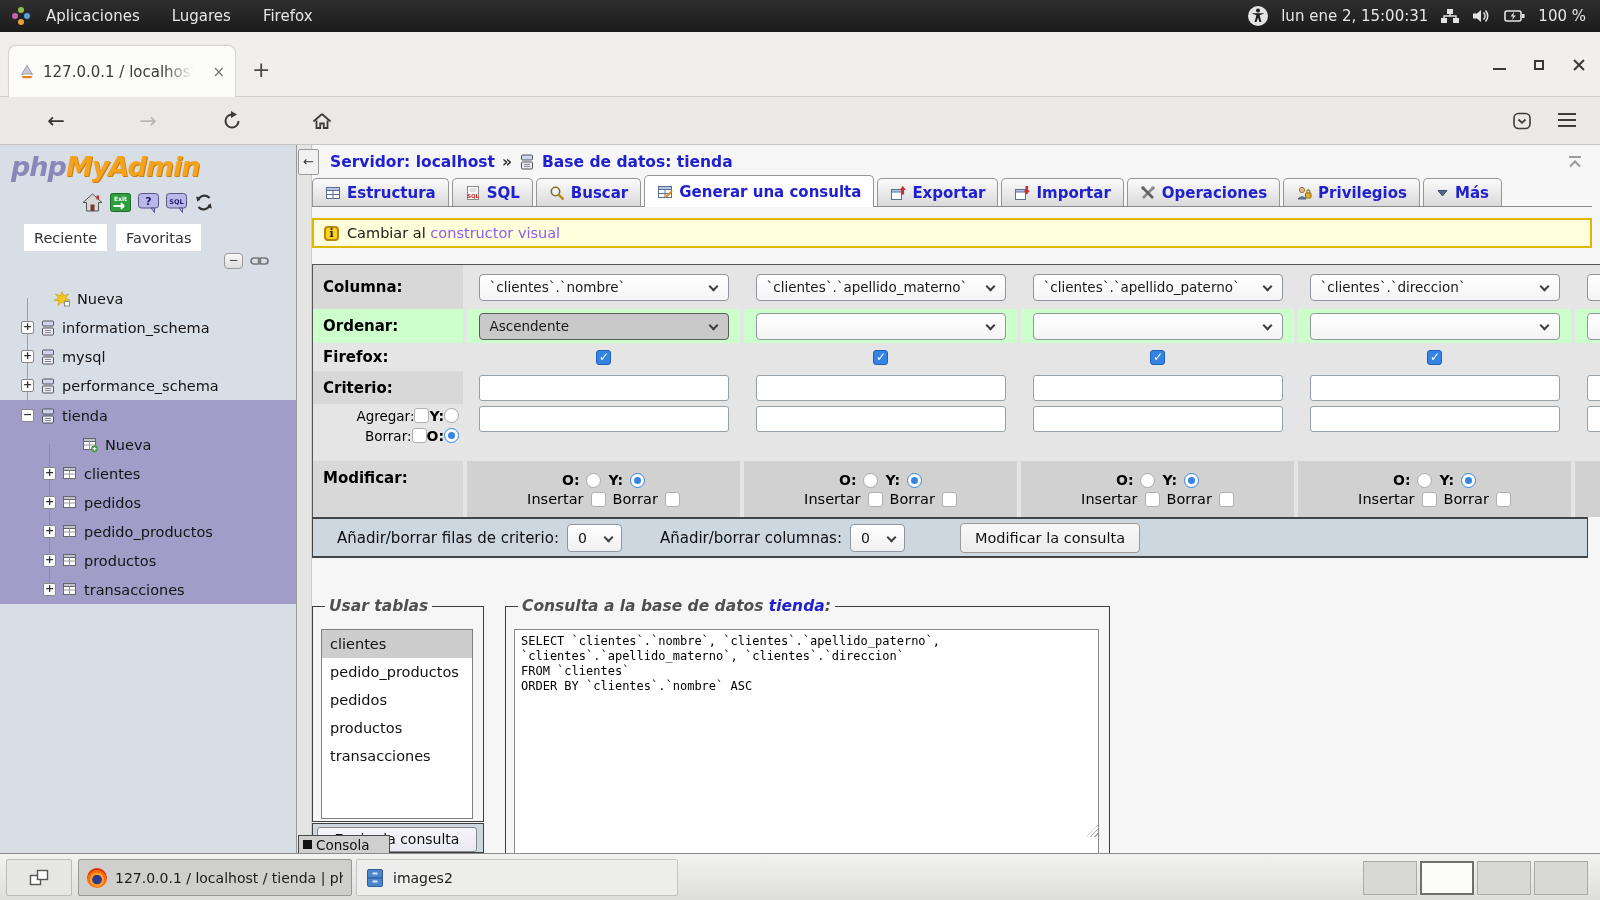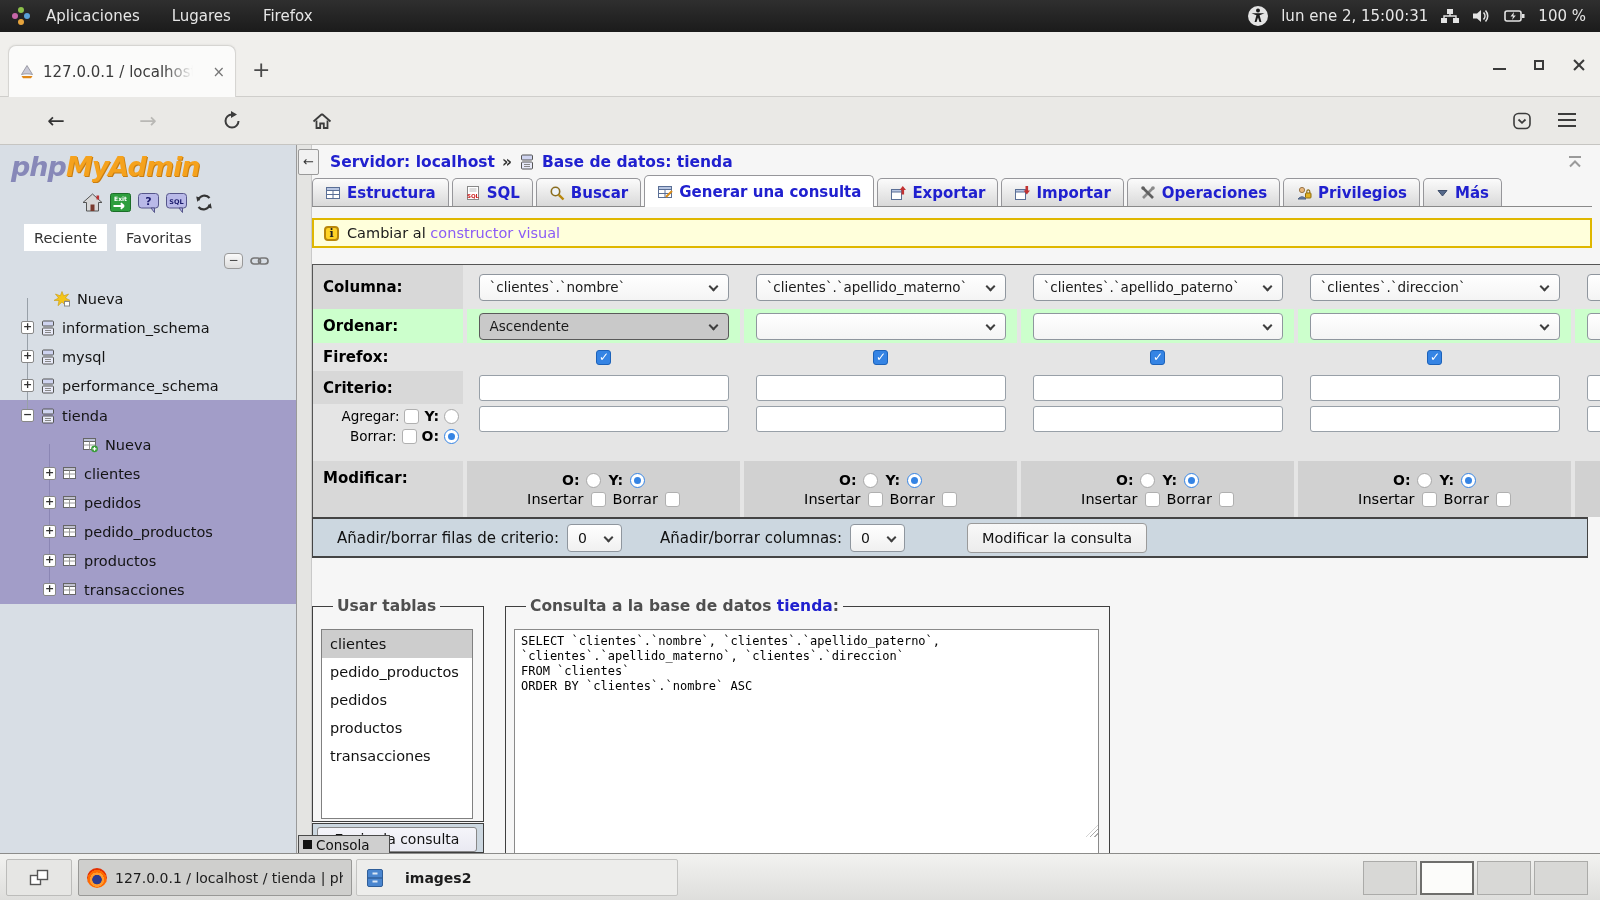--- a/index.html
+++ b/index.html
@@ -97,51 +97,51 @@
   .gtkentry { width:250px; height:26px; background:#fff; border:1px solid #98a0a8; border-radius:3px; }
   .cb { width:15px; height:15px; border:1px solid #b0b0b0; border-radius:3px; background:#fff; flex:none; }
   .cb.on { background:#3584e4; border-color:#1c62b9; position:relative; }
   .cb.on::after { content:"✓"; position:absolute; left:2px; top:-1px; color:#fff; font-size:12px; font-weight:bold; }
   .rd { width:15px; height:15px; border:1px solid #a8a8a8; border-radius:50%; background:#fff; flex:none; }
   .rd.on { border-color:#3584e4; position:relative; }
   .rd.on::after { content:""; position:absolute; left:3px; top:3px; width:7px; height:7px; border-radius:50%; background:#3584e4; }
   .minilab { font-size:13.5px; }
   .blab { font-weight:bold; font-size:14px; }
   .addlbl { display:flex; flex-direction:column; gap:4px; align-items:flex-end; padding:4px 4px 0 0; }
-  .addlbl .ln { display:flex; align-items:center; gap:5px; }
+  .addlbl .ln { display:flex; align-items:flex-start; }
   .modcell { background:#d1d1d1; display:flex; flex-direction:column; align-items:center; justify-content:center; gap:3px; }
   .modcell .ln { display:flex; align-items:center; gap:7px; font-size:14.5px; }
 
   
   #qbefoot { left:312px; top:372px; width:1276px; height:41px; background:#ccd7e0; border:1px solid #444; border-top-width:2px; border-bottom-width:2px; display:flex; align-items:center; padding-left:24px; font-size:15px; color:#111; }
   .smallsel { position:relative; width:55px; height:28px; background:linear-gradient(#fff,#f0f0f0); border:1px solid #8f969e; border-radius:4px; font-size:14px; display:flex; align-items:center; padding-left:10px; margin:0 38px 0 8px; }
   .smallsel .chev { position:absolute; right:9px; top:9px; width:7px; height:7px; border-right:2px solid #3f3f3f; border-bottom:2px solid #3f3f3f; transform:rotate(45deg); }
   .gtkbtn { height:30px; background:linear-gradient(#f8f8f8,#ececec); border:1px solid #9a9a9a; border-radius:4px; font-size:14.5px; color:#111; display:flex; align-items:center; padding:0 14px; font-family:"DejaVu Sans",sans-serif; }
 
   
   fieldset.pmafs { position:absolute; border:1px solid #3f3f3f; background:transparent; }
-  fieldset.pmafs legend { font-size:15.5px; font-weight:bold; color:#4f4f4f; padding:0 4px; margin-left:20px; }
+  fieldset.pmafs legend { font-size:15.5px; font-weight:bold; color:#4f4f4f; padding:0 4px; margin-left:12px;font-style:italic; }
   #fs-tables { left:312px; top:452px; width:172px; height:225px; }
   #fs-query { left:505px; top:452px; width:605px; height:266px; }
   .listbox { position:absolute; left:8px; top:14px; width:152px; height:190px; background:#fff; border:1px solid #808080; overflow:hidden; }
   .lb-item { height:28px; line-height:28px; padding-left:8px; font-size:14.5px; color:#111; white-space:nowrap; }
   .lb-item.sel { background:#cdcdcd; }
   .sqlbox { position:absolute; left:8px; top:14px; width:585px; height:226px; background:#fff; border:1px solid #8a8a8a; font-family:"DejaVu Sans Mono",monospace; font-size:12px; line-height:15px; color:#000; padding:4px 6px; white-space:pre-wrap; overflow:hidden; }
   .resizer { position:absolute; right:1px; bottom:1px; width:12px; height:12px;
      background:repeating-linear-gradient(135deg, transparent 0 2px, #aaa 2px 3px); clip-path:polygon(100% 0,100% 100%,0 100%); }
   .tblfoot { left:312px; top:678px; width:172px; height:30px; background:#ccd7e0; border:1px solid #3f3f3f; }
   .send-btn { position:absolute; left:4px; top:3px; width:160px; height:25px; background:linear-gradient(#f5f5fa,#e9e9f2); border:1px solid #888; border-radius:3px; font-size:14px; color:#111; text-align:center; line-height:23px; white-space:nowrap; overflow:hidden; }
   .console-chip { left:298px; top:690px; width:92px; height:18px; background:#cfcfcf; border:1px solid #4a4a4a; border-bottom:none; display:flex; align-items:center; gap:4px; padding-left:4px; z-index:30; font-size:13.5px; color:#111; }
   .console-chip .sq { width:9px; height:9px; background:#111; }
 
   
   #taskbar { left:0; top:853px; width:1600px; height:47px; background:linear-gradient(#f2f2f0,#dededc); border-top:1px solid #8c8c8a; }
   .tbtn { position:absolute; top:5px; height:37px; display:flex; align-items:center; border-radius:2px; font-size:14px; color:#1c1c1c; }
   .tbtn.win1 { left:78px; width:274px; background:#cfcfcd; border:1px solid #989896; padding:0 8px; gap:8px; }
-  .tbtn.win2 { left:356px; width:322px; background:#ededeb; border:1px solid #c4c4c2; padding:0 8px; gap:20px;font-weight:bold; }
+  .tbtn.win2 { left:356px; width:322px; background:#ededeb; border:1px solid #c4c4c2; padding:0 8px; gap:8px; }
   .tbtn .cap { white-space:nowrap; overflow:hidden; }
   .showdesk { left:6px; width:66px; justify-content:center; background:#e6e6e4; border:1px solid #bcbcba; }
   .ffball { width:20px; height:20px; border-radius:50%; flex:none;
      background:radial-gradient(circle at 50% 58%, #2b3a8f 0 29%, #ff9a2e 33% 46%, #ff6a00 47% 62%, #e33000 63% 100%); }
   .ws { position:absolute; top:7px; width:54px; height:34px; background:#d8d8d6; border:1px solid #ababa9; }
   .ws.active { background:#fcfcfa; border:2px solid #6e6e6c; }
   svg { display:block; }
 </style>
 </head>
 <body>
@@ -756,21 +756,21 @@
       <span>Añadir/borrar filas de criterio:</span>
       <span class="smallsel">
           <span>0</span>
           <span class="chev"></span>
         </span>
       <span>Añadir/borrar columnas:</span>
       <span class="smallsel">
           <span>0</span>
           <span class="chev"></span>
         </span>
-      <button class="gtkbtn" style="margin-left:24px">Modificar la consulta</button>
+      <button class="gtkbtn" style="margin-left:17px">Modificar la consulta</button>
     </div>
 
     <fieldset class="pmafs" id="fs-tables">
       <legend>Usar tablas</legend>
       <div class="listbox">
         <div class="lb-item sel">clientes</div>
         <div class="lb-item">pedido_productos</div>
         <div class="lb-item">pedidos</div>
         <div class="lb-item">productos</div>
         <div class="lb-item">transacciones</div>

